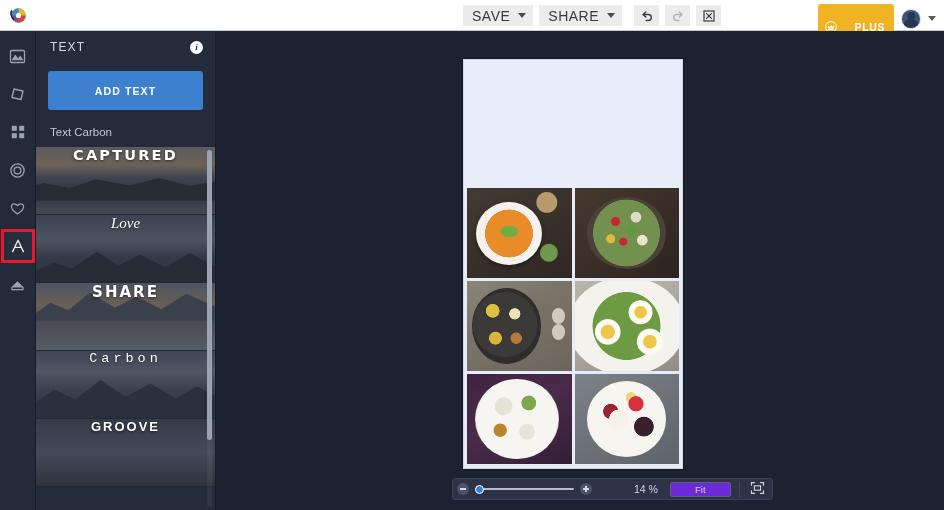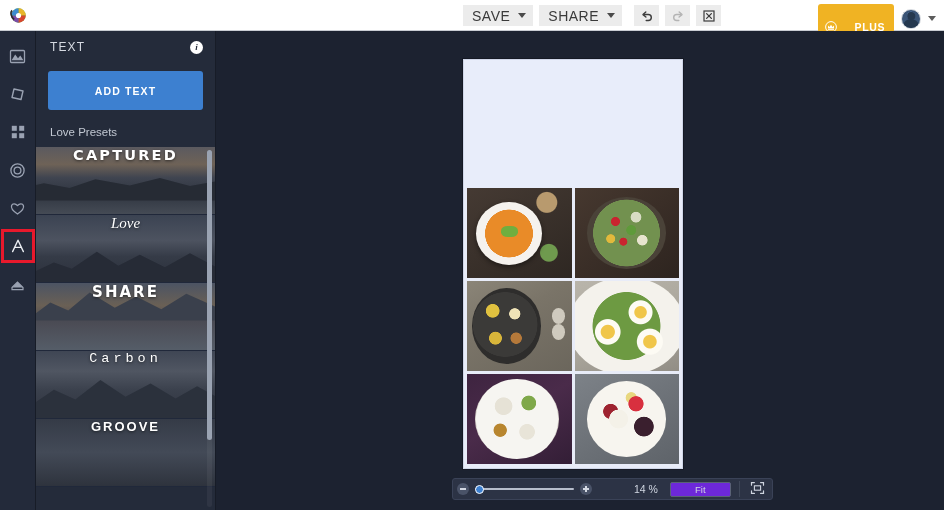--- a/index.html
+++ b/index.html
@@ -340,21 +340,21 @@
         </svg>
       </div>
     </div>
 
     <div class="panel">
       <div class="panel-head">
         <span class="panel-title">TEXT</span>
         <span class="info-icon">i</span>
       </div>
       <button class="add-text-btn">ADD TEXT</button>
-      <div class="presets-label">Love Presets</div>
+      <div class="presets-label">Text Carbon</div>
 
       <div class="presets">
         <div class="preset p1">
           <div class="bg"></div>
           <span class="lbl">CAPTURED</span>
         </div>
         <div class="preset p2">
           <div class="bg"></div>
           <span class="lbl">Love</span>
         </div>

